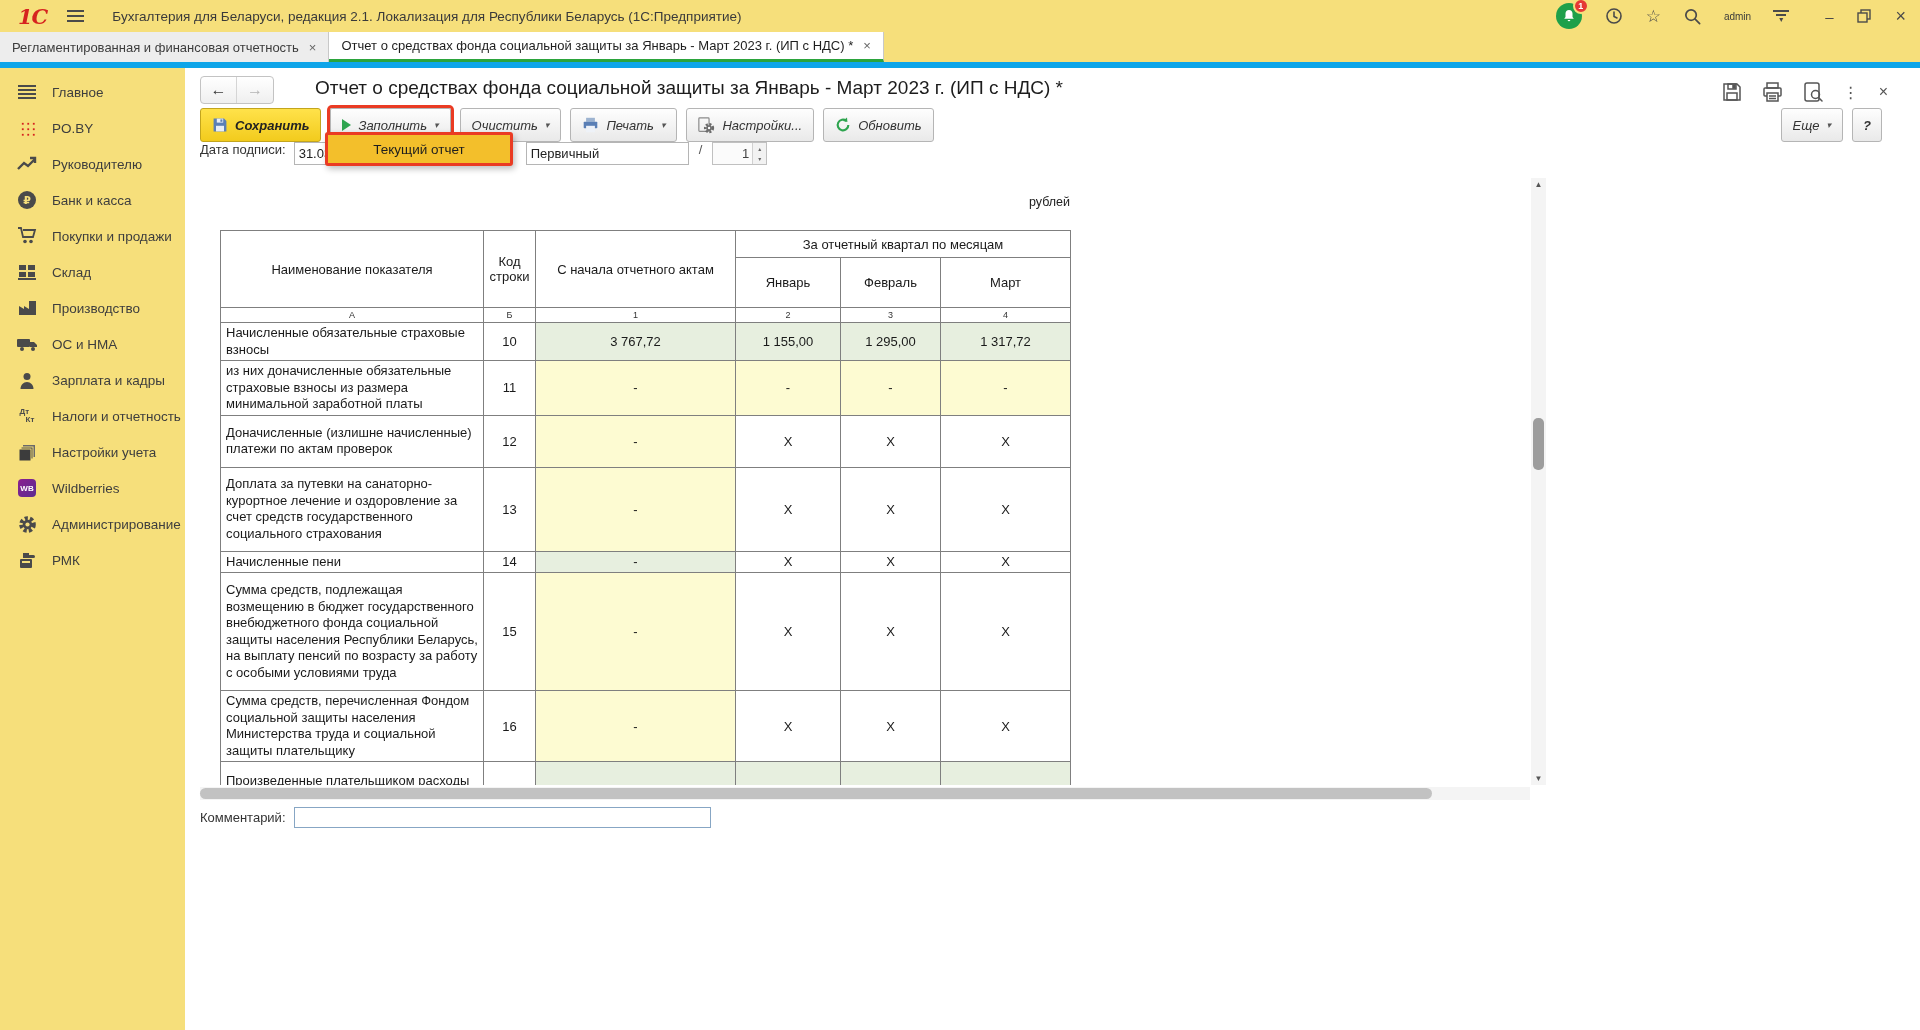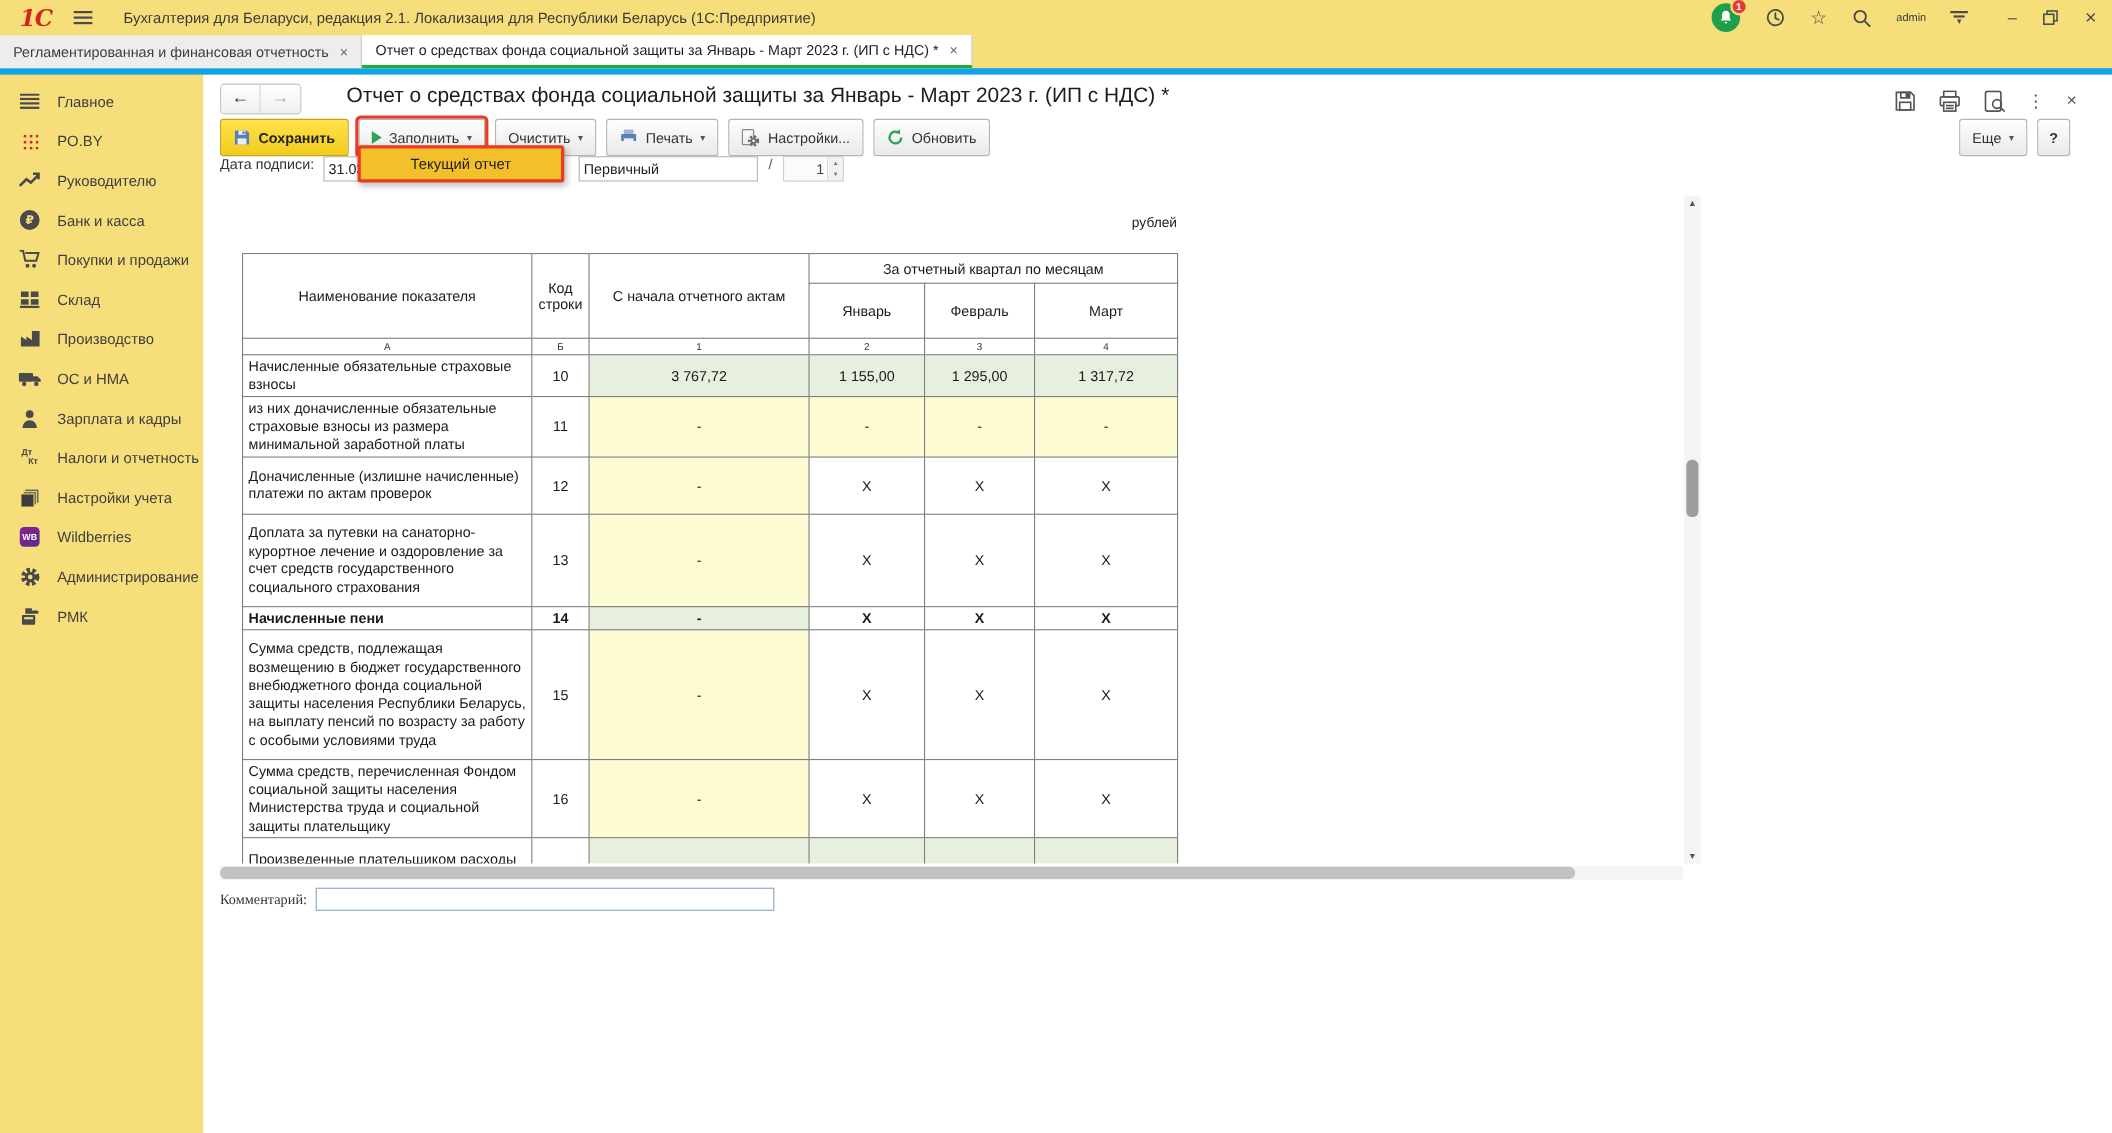--- a/index.html
+++ b/index.html
@@ -69,21 +69,21 @@
   .page-title { position:absolute; left:130px; top:9px; font-size:19px; color:#1c1c1c; }
 
   .hdr-icons { position:absolute; right:32px; top:14px; display:flex; align-items:center; gap:20px; }
   .hdr-icons .hi { color:#555; cursor:pointer; display:flex; align-items:center; }
   .hdr-icons .dots { font-size:16px; color:#555; letter-spacing:0; }
   .hdr-icons .hx { font-size:16px; color:#555; }
 
   .toolbar { position:absolute; left:15px; top:40px; display:flex; gap:9px; }
   .btn { height:27px; border:1px solid #b5b5b5; border-radius:3px; padding:16px 11px;
     background:linear-gradient(#fefefe,#e9e9e9); display:flex; align-items:center; gap:7px;
-    font-size:13px; color:#333; cursor:pointer; }
+    font-size:13px; color:#333; cursor:pointer;font-style:italic; }
   .btn .caret { font-size:9px; color:#555; }
   .btn-save { background:linear-gradient(#ffe24a,#f2cb1d); border-color:#c3a51d; font-weight:bold; color:#222; }
   .btn-fill { box-shadow:0 0 0 3px #ea3b23; border-radius:2px; }
   .play-tri { width:0; height:0; border-left:9px solid #2ea44f; border-top:6px solid transparent;
     border-bottom:6px solid transparent; }
   .toolbar-right { position:absolute; right:38px; top:40px; display:flex; gap:9px; }
   .btn-help { width:30px; justify-content:center; font-weight:bold; }
 
   .daterow { position:absolute; left:15px; top:74px; height:26px; display:flex; align-items:flex-start; font-size:13px; color:#333; }
   .daterow label { margin-right:8px; }
@@ -110,35 +110,35 @@
   table.rep { position:absolute; left:20px; top:52px; width:850px; border-collapse:collapse;
     table-layout:fixed; font-size:13px; color:#1a1a1a; }
   table.rep th, table.rep td { border:1px solid #7f7f7f; vertical-align:middle; }
   table.rep th { font-weight:normal; text-align:center; padding:2px 4px; }
   tr.hrow1 { height:27px; } tr.hrow2 { height:50px; }
   tr.letters td { height:15px; font-size:9px; color:#333; text-align:center; padding:0; }
   td.name { text-align:left; padding:2px 5px; line-height:16.5px; }
   td.val, td.code { text-align:center; padding:2px 4px; }
   .bg-g { background:#e7efdf; } .bg-y { background:#fdfbd2; }
   tr.r10 td { height:36px; } tr.r11 td { height:52px; } tr.r12 td { height:52px; }
-  tr.r13 td { height:84px; } tr.r14 td { height:19px;font-weight:bold; } tr.r15 td { height:118px; }
+  tr.r13 td { height:84px; } tr.r14 td { height:19px; } tr.r15 td { height:118px; }
   tr.r16 td { height:68px; } tr.r17 td { height:56px; }
 
   .vscroll { position:absolute; left:1346px; top:110px; width:15px; height:607px; background:#f4f4f4; }
   .vscroll .arr { position:absolute; left:0; width:15px; height:13px; display:flex; align-items:center;
     justify-content:center; font-size:8px; color:#555; cursor:pointer; }
   .vscroll .arr.up { top:0; } .vscroll .arr.down { bottom:0; }
   .vscroll .thumb { position:absolute; left:2px; width:11px; top:240px; height:52px;
     background:#9d9d9d; border-radius:5px; cursor:pointer; }
   .hscroll { position:absolute; left:15px; top:719px; width:1330px; height:13px; background:#f4f4f4; }
   .hscroll .thumb { position:absolute; left:0; top:1px; height:11px; width:1232px;
     background:#c2c2c2; border-radius:6px; cursor:pointer; }
 
   .commentrow { position:absolute; left:15px; top:739px; display:flex; align-items:center; font-size:13px; color:#333; }
-  .commentrow label { margin-right:8px;font-family:Liberation Serif, serif; }
+  .commentrow label { margin-right:8px; }
   .inp-comment { width:417px; height:21px; border:1px solid #87a6c4; }
 
   svg { display:block; }
 </style>
 </head>
 <body>
 
 <div class="titlebar">
   <span class="logo-1c">1С</span>
   <span class="burger">

